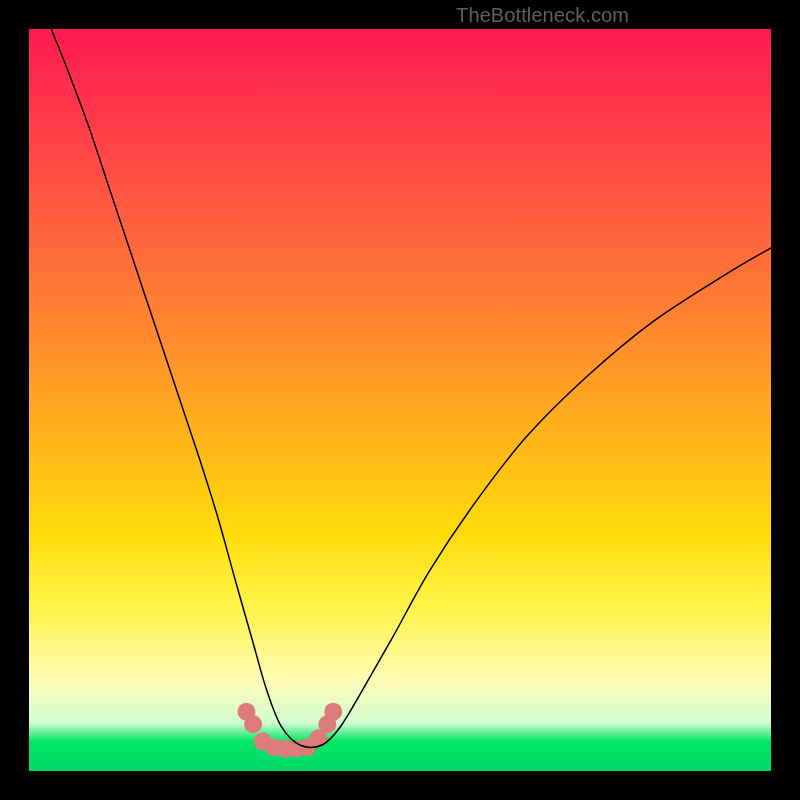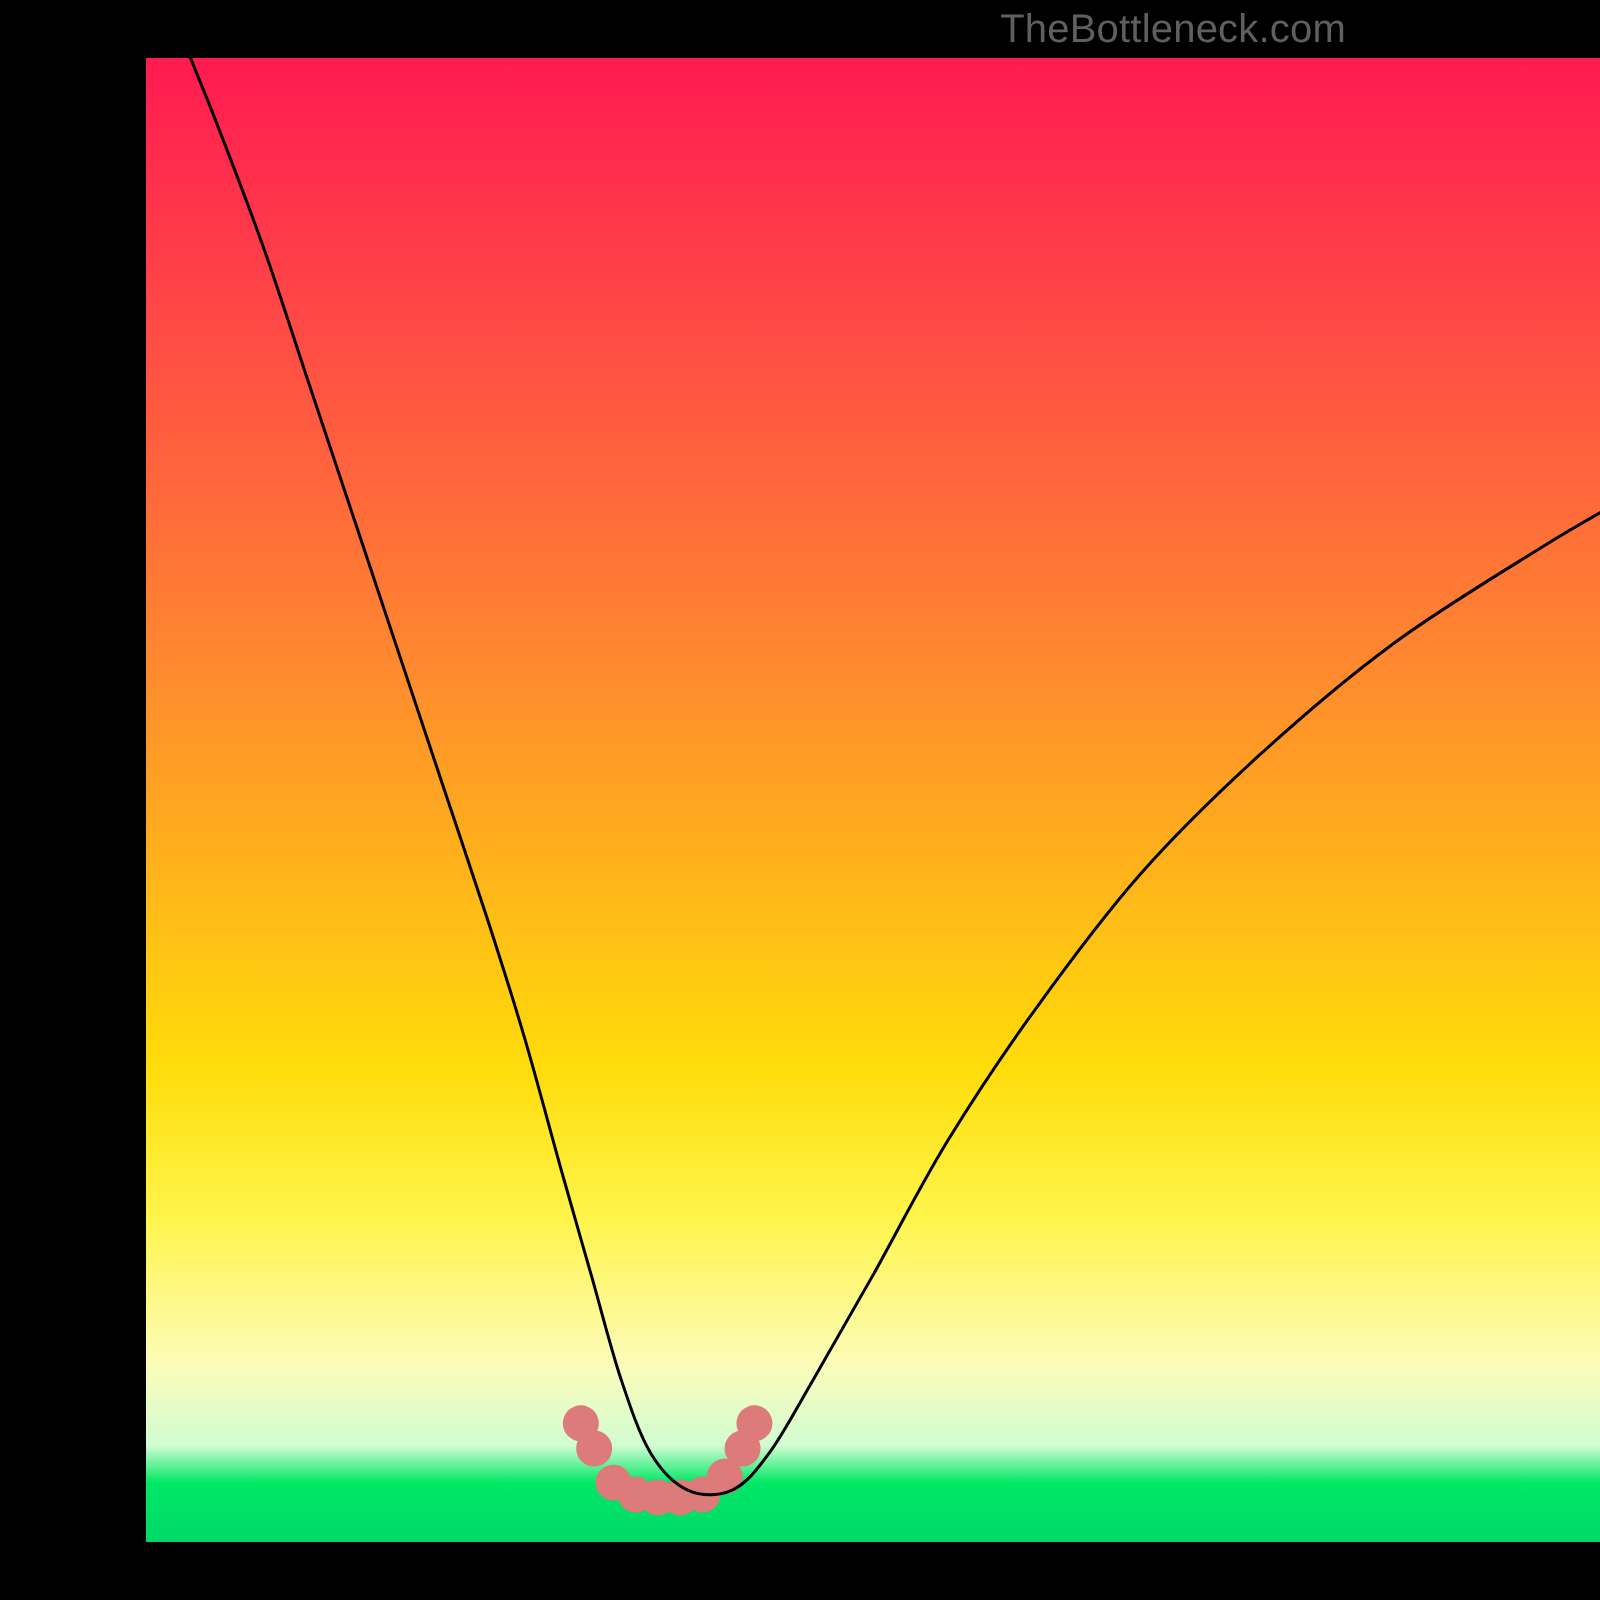--- a/index.html
+++ b/index.html
@@ -8,21 +8,20 @@
     width: 800px;
     height: 800px;
     overflow: hidden;
     background: #000;
   }
   .frame {
     position: relative;
     width: 640px;
     height: 800px;
     background: #000;
-    margin-left: 44px;
   }
   .plot-area {
     position: absolute;
     left: 29px;
     top: 29px;
     width: 742px;
     height: 742px;
     background: linear-gradient(to bottom,
       #ff1a50 0%,
       #ff2f4c 8%,

